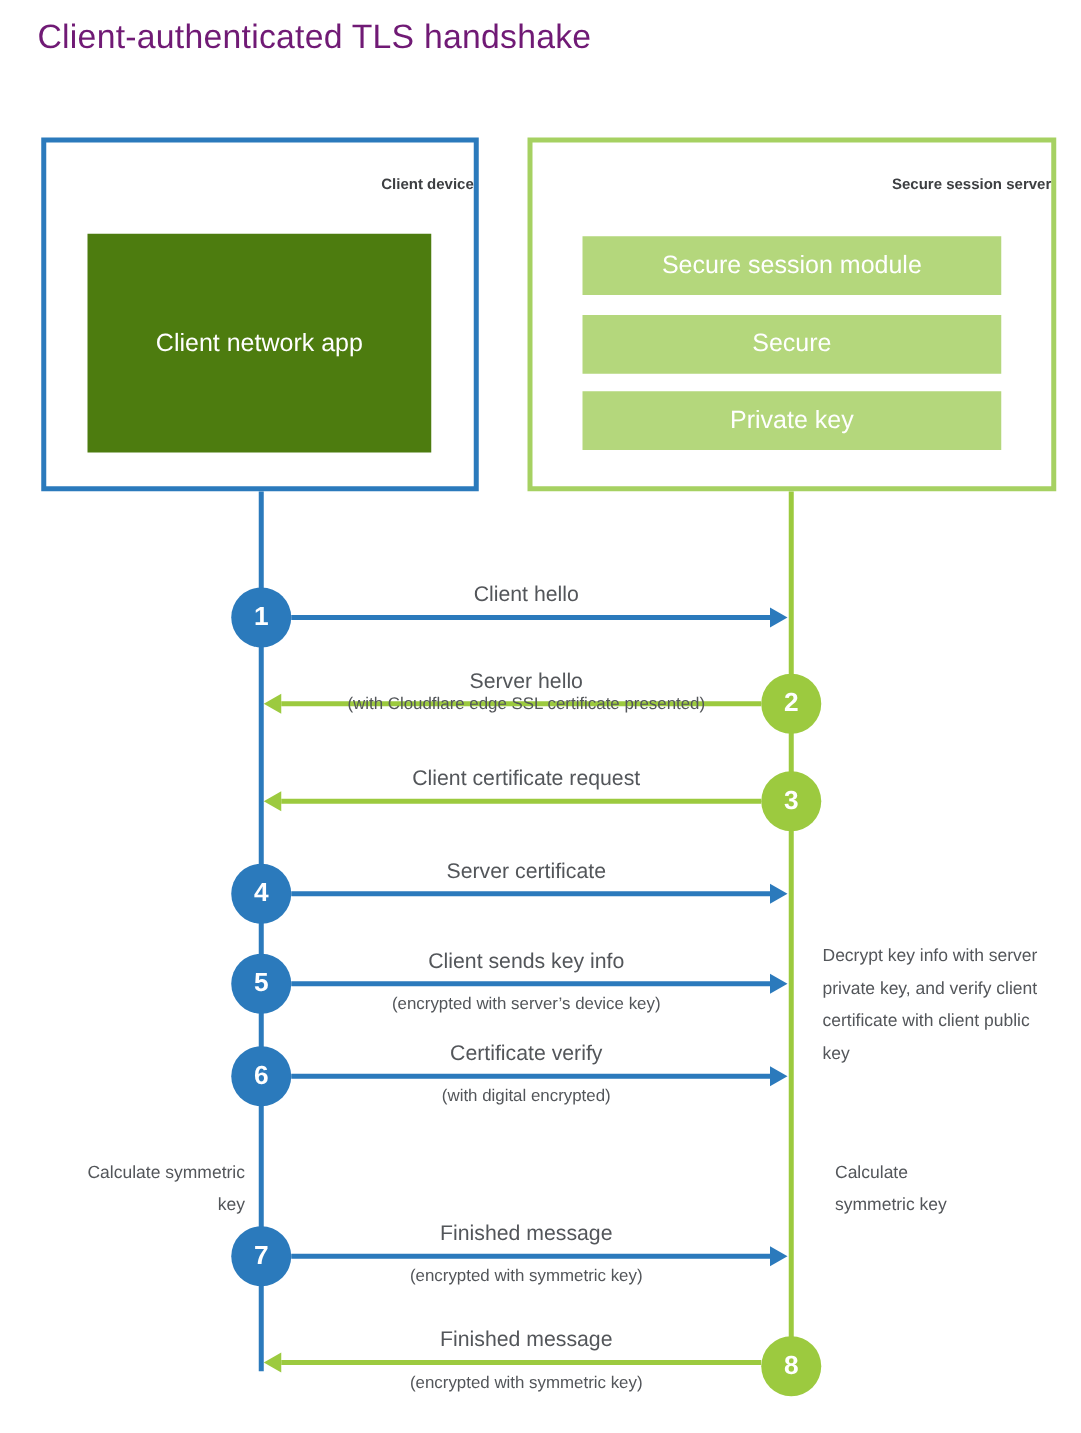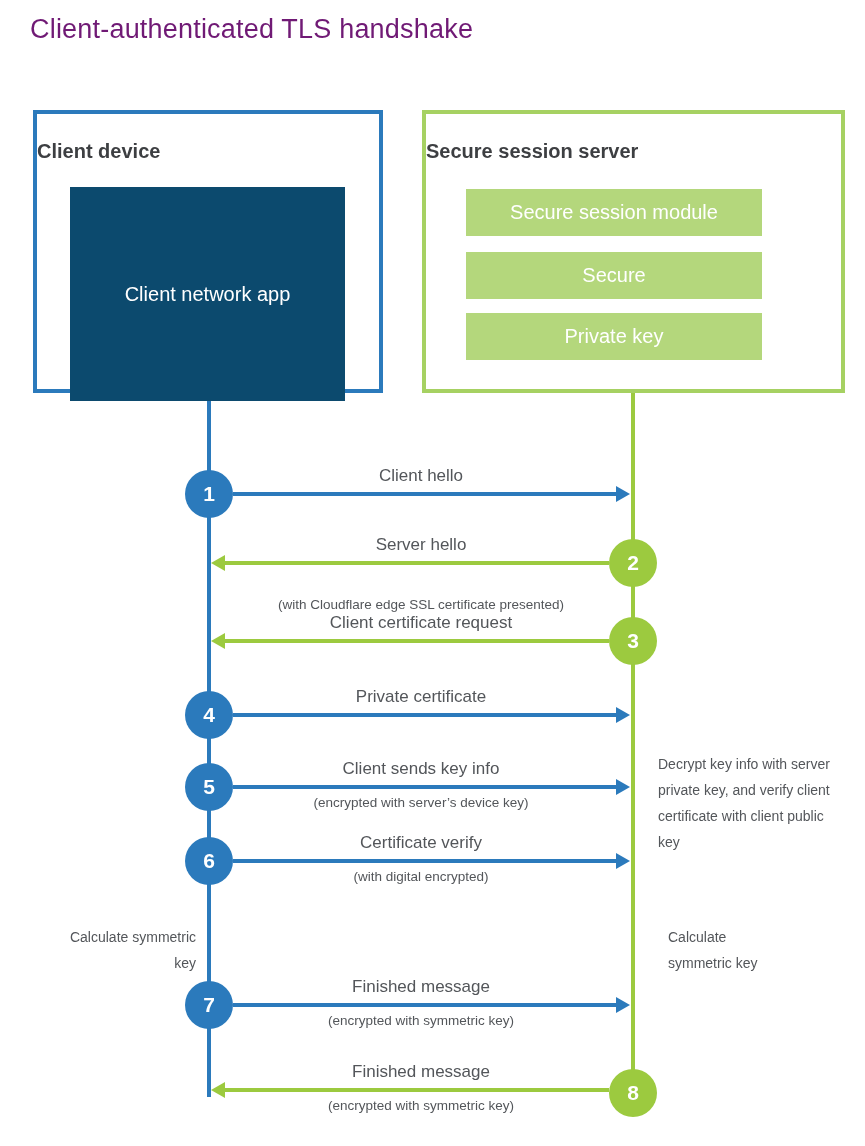--- a/index.html
+++ b/index.html
@@ -14,32 +14,32 @@
   
   .vline { position:absolute; width:4px; z-index:1; }
   .blue-bg  { background:#2b7abc; }
   .green-bg { background:#9cca3f; }
 
   
   .box { position:absolute; background:#fff; box-sizing:border-box; z-index:2; }
   .client-box { left:33px; top:110px; width:350px; height:283px; border:4px solid #2b7abc; }
   .server-box { left:422px; top:110px; width:423px; height:283px; border:4px solid #a6d162; }
   .box-title {
-    position:absolute; left:0; top:26px; width:100%; text-align:left;
-    font-size:20px; font-weight:700; color:#3d3f42;
+    position:absolute; left:0; top:26px; width:100%; text-align:right;
+    font-size:12px; font-weight:700; color:#3d3f42;
   }
   .app-box {
-    position:absolute; left:33px; top:73px; width:275px; height:214px;
-    background:#0c4a6e; display:flex; align-items:center; justify-content:center;
+    position:absolute; left:33px; top:73px; width:275px; height:175px;
+    background:#4d7c0f; display:flex; align-items:center; justify-content:center;
   }
   .app-box span {
     color:#fff; font-size:20px; text-align:center; max-width:170px; line-height:1.3;
   }
   .bar {
-    position:absolute; left:40px; width:296px; height:47px; background:#b4d77c;
+    position:absolute; left:40px; width:335px; height:47px; background:#b4d77c;
     color:#fff; font-size:20px; display:flex; align-items:center; justify-content:center;
   }
 
   
   .hline { position:absolute; height:4px; z-index:2; }
   .ah { position:absolute; width:0; height:0; border-top:8px solid transparent; border-bottom:8px solid transparent; z-index:2; }
   .ah-right.ah-blue  { border-left:14px solid #2b7abc; }
   .ah-left.ah-green  { border-right:14px solid #9cca3f; }
   .circle {
     position:absolute; width:48px; height:48px; border-radius:50%;
@@ -84,31 +84,31 @@
 
   <div class="hline blue-bg" style="left:233px; top:492px; width:383px"></div>
   <div class="ah ah-right ah-blue" style="left:616px; top:486px"></div>
   <div class="circle blue-bg" style="left:185px; top:470px">1</div>
   <div class="lbl" style="top:466px">Client hello</div>
 
   <div class="hline green-bg" style="left:225px; top:561px; width:384px"></div>
   <div class="ah ah-left ah-green" style="left:211px; top:555px"></div>
   <div class="circle green-bg" style="left:609px; top:539px">2</div>
   <div class="lbl" style="top:535px">Server hello</div>
-  <div class="sub" style="top:597px">(with Cloudflare edge SSL certificate presented)</div>
+  <div class="sub" style="top:555px">(with Cloudflare edge SSL certificate presented)</div>
 
   <div class="hline green-bg" style="left:225px; top:639px; width:384px"></div>
   <div class="ah ah-left ah-green" style="left:211px; top:633px"></div>
   <div class="circle green-bg" style="left:609px; top:617px">3</div>
   <div class="lbl" style="top:613px">Client certificate request</div>
 
   <div class="hline blue-bg" style="left:233px; top:713px; width:383px"></div>
   <div class="ah ah-right ah-blue" style="left:616px; top:707px"></div>
   <div class="circle blue-bg" style="left:185px; top:691px">4</div>
-  <div class="lbl" style="top:687px">Private certificate</div>
+  <div class="lbl" style="top:687px">Server certificate</div>
 
   <div class="hline blue-bg" style="left:233px; top:785px; width:383px"></div>
   <div class="ah ah-right ah-blue" style="left:616px; top:779px"></div>
   <div class="circle blue-bg" style="left:185px; top:763px">5</div>
   <div class="lbl" style="top:759px">Client sends key info</div>
   <div class="sub" style="top:795px">(encrypted with server’s device key)</div>
 
   <div class="hline blue-bg" style="left:233px; top:859px; width:383px"></div>
   <div class="ah ah-right ah-blue" style="left:616px; top:853px"></div>
   <div class="circle blue-bg" style="left:185px; top:837px">6</div>

